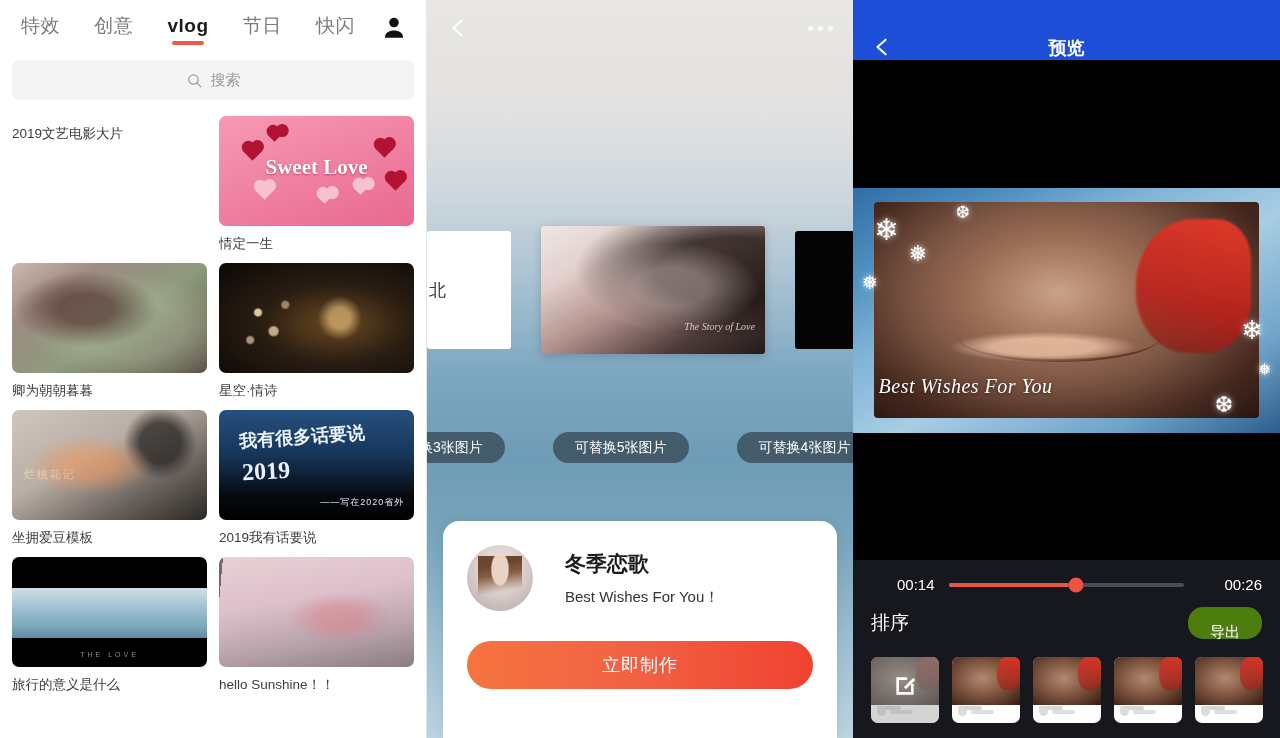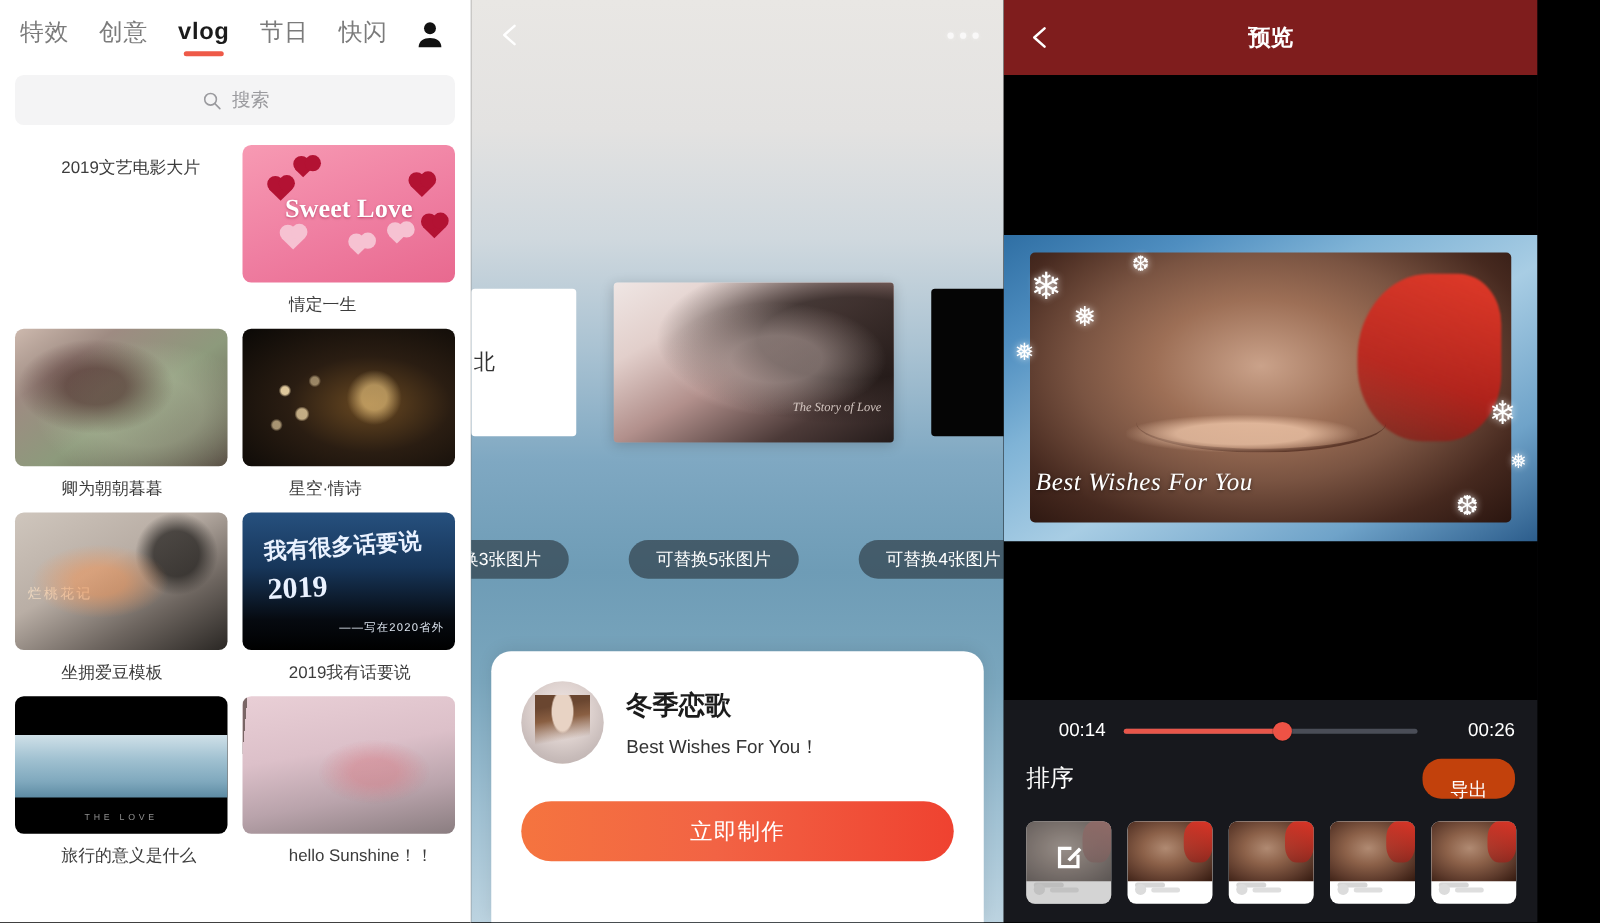--- a/index.html
+++ b/index.html
@@ -6,21 +6,21 @@
   html, body {
     width: 1280px; height: 738px;
     overflow: hidden;
     font-family: "Liberation Sans", "DejaVu Sans", sans-serif;
     background: #000;
   }
   .screens { display: flex; width: 1280px; height: 738px; }
 
   
   .panel-list {
-    width: 377px; height: 738px;
+    width: 427px; height: 738px;
     background: #ffffff;
     position: relative;
     overflow: hidden;
     border-right: 1px solid #e6e6e6;
   }
   .tabbar {
     height: 56px;
     display: flex; align-items: center;
     padding: 0 10px 0 4px;
     gap: 0px;
@@ -72,21 +72,21 @@
   .thumb {
     width: 100%; height: 110px;
     border-radius: 7px;
     overflow: hidden;
     position: relative;
     background: #111;
   }
   .card-label {
     font-size: 13.5px; color: #3c3c3c;
     margin-top: 9px; white-space: nowrap;
-    overflow: hidden; text-overflow: clip; margin-left: 37px;
+    overflow: hidden; text-overflow: clip;
   }
 
   
   .t-sunshine { background:#050505; }
   .t-sunshine .photo {
     position:absolute; right:0; top:36%; width:52%; height:64%;
     background: linear-gradient(160deg,#efe7e2 0%, #d8c7bd 35%, #6d5347 60%, #1d1613 100%);
   }
   .t-sunshine .word {
     position:absolute; left:7%; bottom:18%;
@@ -238,21 +238,21 @@
   .pill.left  { margin-left:-58px; }
   .pill.right { margin-right:-80px; }
 
   .detail-card {
     position:absolute; left:16px; right:16px; bottom:0; top:521px;
     background:#fff;
     border-radius: 16px 16px 0 0;
     padding: 24px 24px 0 24px;
     box-shadow: 0 -2px 12px rgba(0,0,0,.08);
   }
-  .detail-head { display:flex; align-items:center; gap:18px; }
+  .detail-head { display:flex; align-items:center; gap:32px; }
   .avatar-photo {
     width:66px; height:66px; border-radius:50%;
     background: radial-gradient(circle at 50% 36%, #f2e8e6 0%, #ded2cf 42%, #c8bcba 70%, #b7aaa8 100%);
     position:relative; overflow:hidden; flex:0 0 66px;
   }
   .avatar-photo:after{
     content:""; position:absolute; left:16%; top:16%; width:68%; height:84%;
     background: radial-gradient(ellipse at 50% 24%, #e8d3c4 0 26%, transparent 30%),
                 linear-gradient(170deg, #6a4630 0 18%, #8a5f42 36%, transparent 64%);
   }
@@ -270,22 +270,22 @@
 
   
   .panel-preview {
     width: 427px; height: 738px;
     background: #0b0b0c;
     position: relative; overflow:hidden;
     display:flex; flex-direction:column;
   }
   .pv-nav {
     height: 60px; flex:0 0 60px;
-    background:#7f1d1d;
-    display:flex; align-items:center; position:relative;
+    background:#1d4ed8;
+    display:flex; align-items:flex-end; position:relative;
   }
   .pv-back { position:absolute; left:18px; width:22px; height:26px; }
   .pv-title {
     flex:1; text-align:center; color:#fff; font-size:18px; font-weight:600;
   }
   .pv-stage {
     flex: 0 0 500px;
     background:#000; position:relative;
     display:flex; align-items:center;
   }
@@ -341,21 +341,21 @@
     position:absolute; top:50%; transform:translate(-50%,-50%);
     width:15px; height:15px; border-radius:50%; background:#ee5245;
     box-shadow: 0 0 0 1px rgba(0,0,0,.15);
   }
   .pv-actions {
     display:flex; align-items:center; justify-content:space-between;
     padding: 14px 18px 0 18px;
   }
   .sort-label { color:#fff; font-size:19px; }
   .export-btn {
-    background:#c2410c; color:#fff; border:none;
+    background:#4d7c0f; color:#fff; border:none;
     border-radius:15px; height:29px; padding: 16px 22px;
     font-size:15px; cursor:pointer;
   }
   .pv-thumbs {
     display:flex; gap:13px; padding: 18px 18px 0 18px;
   }
   .pv-thumb {
     width: 68px; height: 66px; border-radius:7px;
     background:#fff; position:relative; overflow:hidden; flex:0 0 68px;
   }

